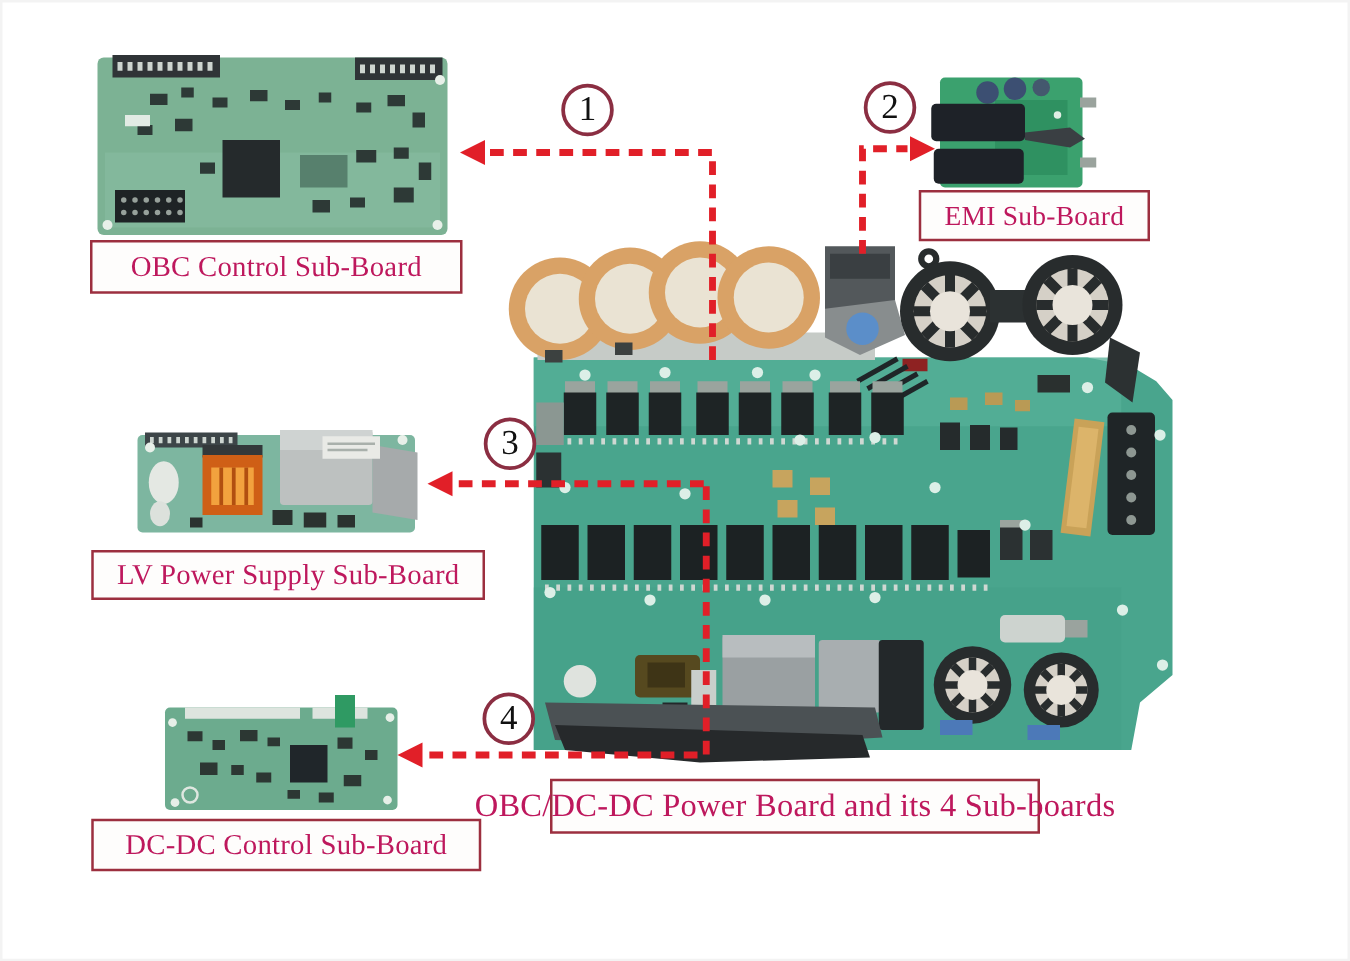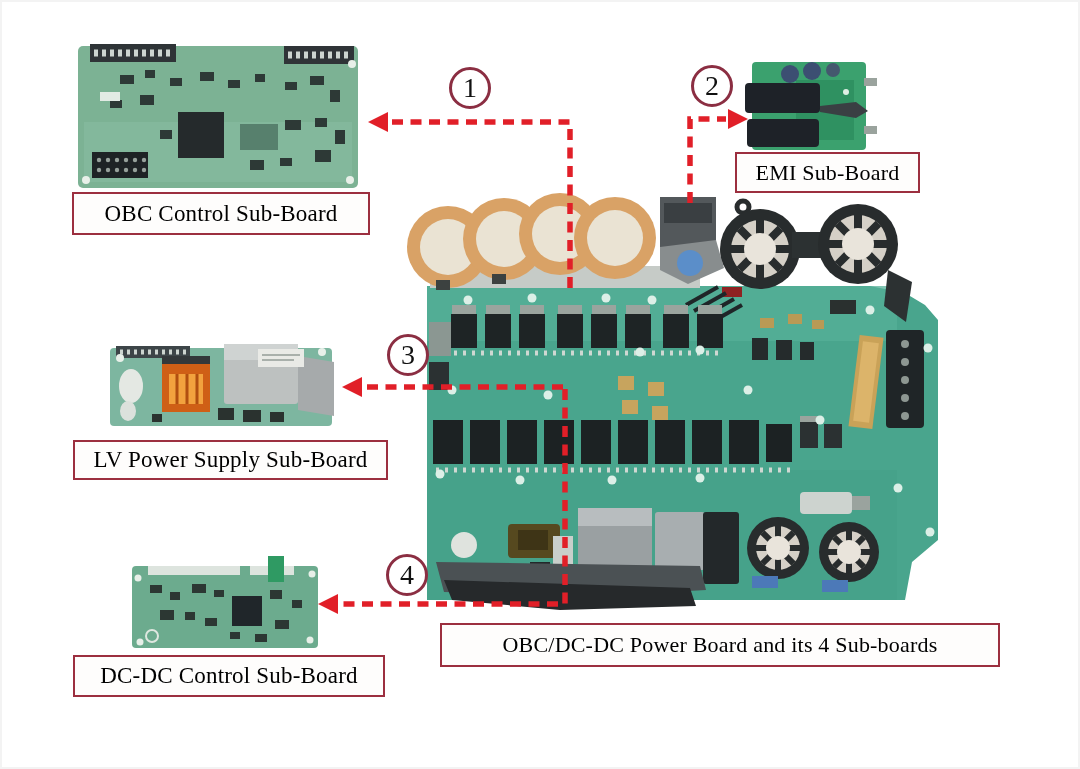--- a/index.html
+++ b/index.html
@@ -5,21 +5,21 @@
   html,body{margin:0;padding:0;background:#ffffff;}
   .canvas{
     position:relative;width:1080px;height:769px;background:#ffffff;
     font-family:"Liberation Serif", serif;overflow:hidden;
     box-shadow:inset 0 0 0 2px #f3f3f3;
   }
   .fig-svg{position:absolute;left:0;top:0;width:1080px;height:769px;}
   .label-box{
     position:absolute;box-sizing:border-box;
     display:flex;align-items:center;justify-content:center;
-    border:2px solid #9c2f3f;background:#fefdfc;color:#000000;
+    border:2px solid #9c2f3f;background:#fefdfc;color:#be185d;
     font-size:23px;letter-spacing:.2px;white-space:nowrap;
   }
   .callout-circle{
     position:absolute;box-sizing:border-box;width:42px;height:42px;
     border:3px solid #8b2e42;border-radius:50%;background:#ffffff;
     display:flex;align-items:center;justify-content:center;
     font-size:28px;color:#111111;line-height:1;
   }
 </style>
 </head>
@@ -376,15 +376,15 @@
 
   <div class="callout-circle" style="left:449px;top:67px;">1</div>
   <div class="callout-circle" style="left:691px;top:65px;">2</div>
   <div class="callout-circle" style="left:387px;top:334px;">3</div>
   <div class="callout-circle" style="left:386px;top:554px;">4</div>
 
   <div class="label-box" style="left:72px;top:192px;width:298px;height:43px;">OBC Control Sub-Board</div>
   <div class="label-box" style="left:735px;top:152px;width:185px;height:41px;font-size:22px;">EMI Sub-Board</div>
   <div class="label-box" style="left:73px;top:440px;width:315px;height:40px;">LV Power Supply Sub-Board</div>
   <div class="label-box" style="left:73px;top:655px;width:312px;height:42px;">DC-DC Control Sub-Board</div>
-  <div class="label-box" style="left:440px;top:623px;width:560px;height:44px;font-size:22px;">OBC/DC-DC Power Board and its 4 Sub-boards</div>
+  <div class="label-box" style="left:440px;top:623px;width:392px;height:44px;font-size:26px;">OBC/DC-DC Power Board and its 4 Sub-boards</div>
 
 </div>
 
 </body></html>

